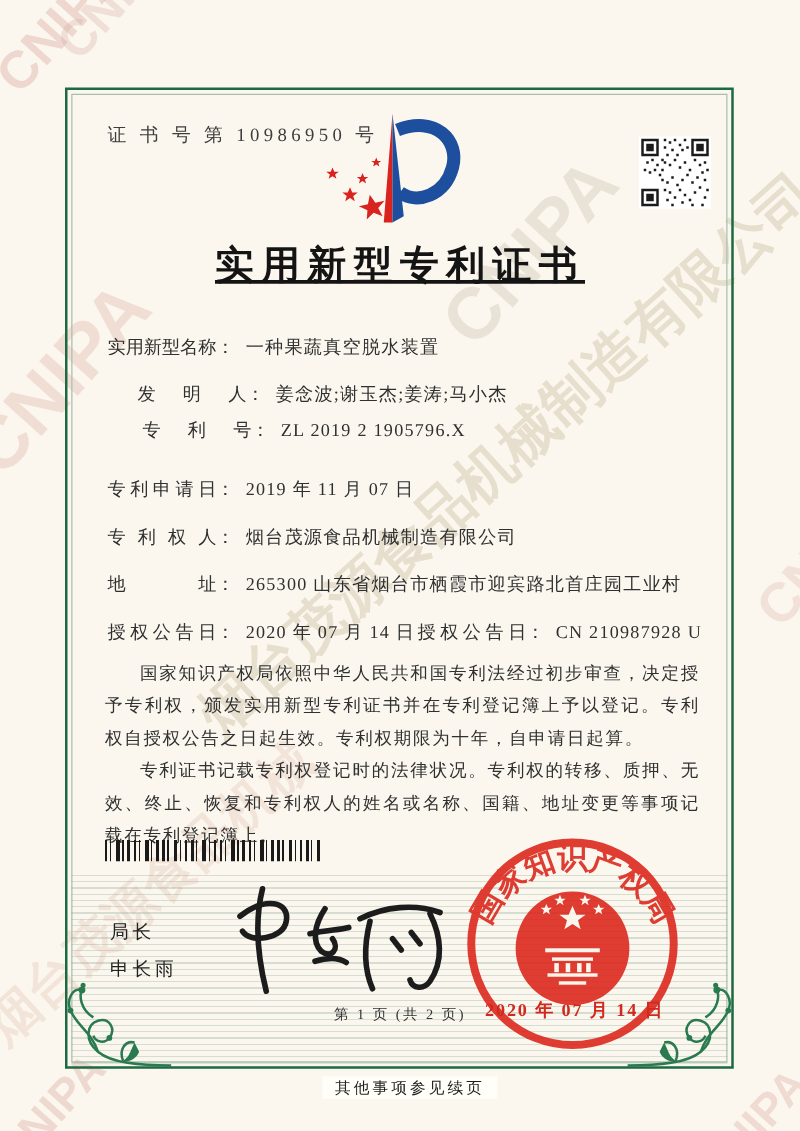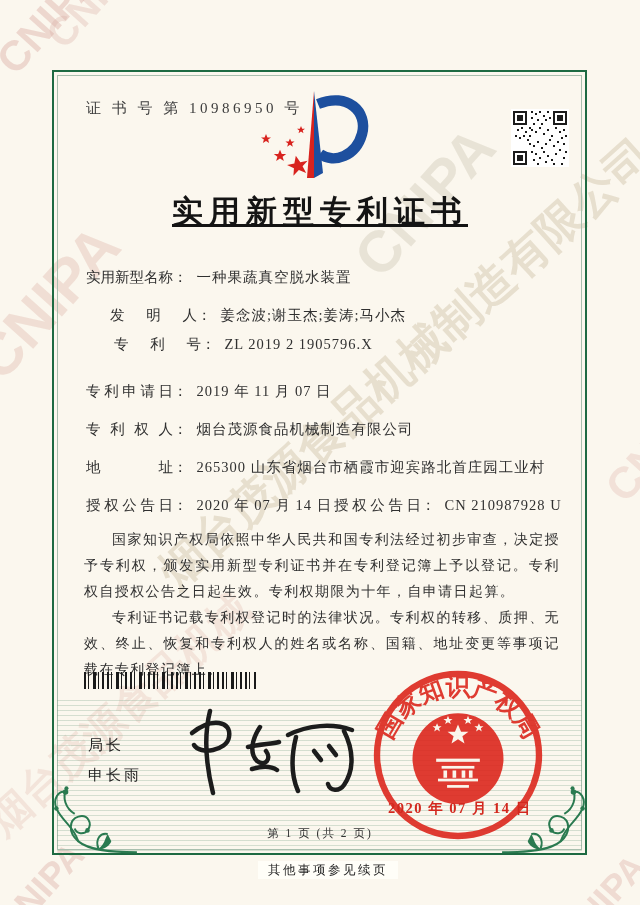--- a/index.html
+++ b/index.html
@@ -39,21 +39,21 @@
        #1a1a1a 14px 15px, rgba(0,0,0,0) 15px 18px,
        #1a1a1a 18px 20px, rgba(0,0,0,0) 20px 23px);}
   .role{position:absolute; left:88px; top:736px; font-size:15px; letter-spacing:3px; color:#222;
         font-family:"Liberation Sans","DejaVu Sans",sans-serif; font-weight:400;}
   .dname{position:absolute; left:88px; top:766px; font-size:15px; letter-spacing:3px; color:#222;
         font-family:"Liberation Sans","DejaVu Sans",sans-serif; font-weight:500;}
   .sig{position:absolute; left:182px; top:703px;}
   .seal{position:absolute; left:367px; top:664px;}
   .seal-date{position:absolute; left:388px; top:799px; font-size:14.5px; color:#d2281e;
              letter-spacing:1.5px; font-weight:600;}
-  .page-no{position:absolute; left:0; right:0; top:826px; text-align:center; font-size:11.5px;
+  .page-no{position:absolute; left:0; right:0; top:804px; text-align:center; font-size:11.5px;
            letter-spacing:2px; color:#333;}
   .note{position:absolute; left:16px; right:0; top:862px; text-align:center; font-size:12.5px;
         letter-spacing:2.5px; color:#1e1e1e;}
   .note span{background:#fffef8; padding:2px 10px;}
   .orn{position:absolute; z-index:3;}
 </style>
 </head>
 <body>
 
 <div class="page">

